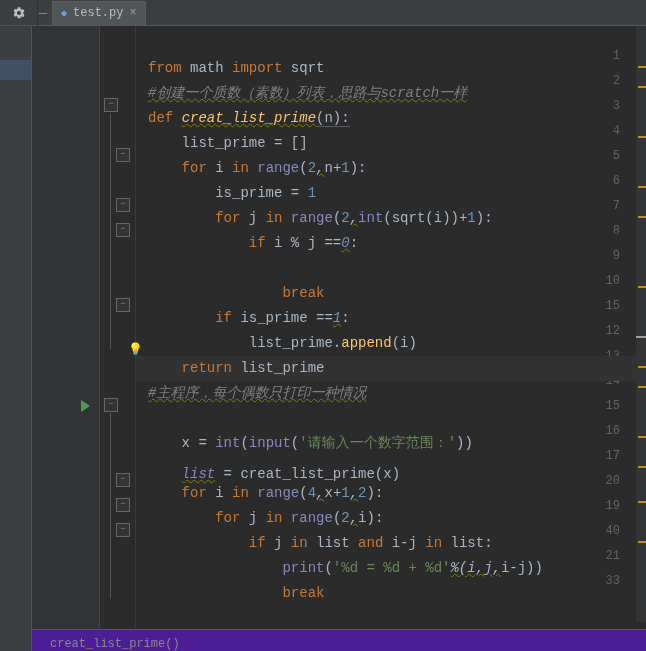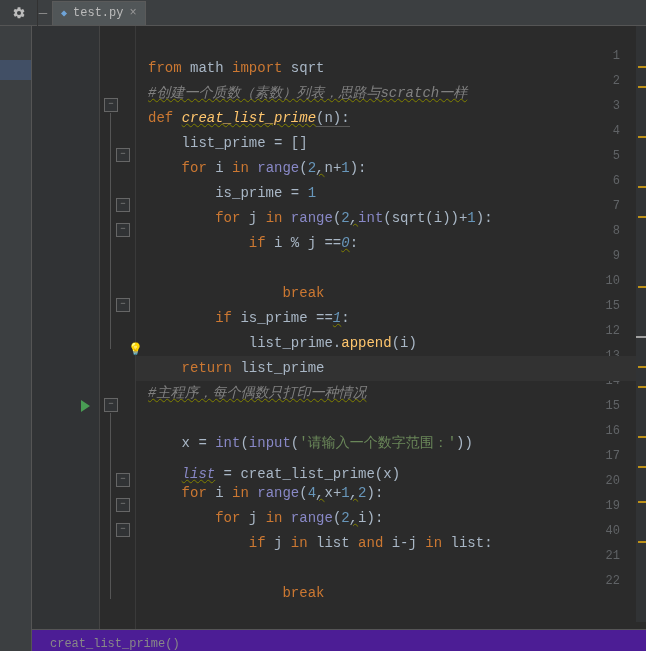--- a/index.html
+++ b/index.html
@@ -225,21 +225,21 @@
   <div class="ln" style="top:293px">12</div>
   <div class="ln" style="top:318px">13</div>
   <div class="ln" style="top:343px">14</div>
   <div class="ln" style="top:368px">15</div>
   <div class="ln" style="top:393px">16</div>
   <div class="ln" style="top:418px">17</div>
   <div class="ln" style="top:443px">20</div>
   <div class="ln" style="top:468px">19</div>
   <div class="ln" style="top:493px">40</div>
   <div class="ln" style="top:518px">21</div>
-  <div class="ln" style="top:543px">22</div>
+  <div class="ln" style="top:543px">33</div>
 
   <div class="fold" style="top:72px">−</div>
   <div class="vline" style="top:87px;height:236px"></div>
   <div class="fold" style="top:122px;left:84px">−</div>
   <div class="fold" style="top:172px;left:84px">−</div>
   <div class="fold" style="top:197px;left:84px">−</div>
   <div class="fold" style="top:272px;left:84px">−</div>
   <div class="runmark" style="top:374px;left:49px"></div>
   <div class="fold" style="top:372px">−</div>
   <div class="vline" style="top:387px;height:186px"></div>
@@ -261,20 +261,21 @@
     <div class="line" style="top:243px"><span class="kw">                break</span></div>
     <div class="line" style="top:268px"><span class="kw">        if</span><span> is_prime ==</span><span class="num warn">1</span><span>:</span></div>
     <div class="line hl" style="top:318px"><span class="kw">    return</span><span> list_prime</span></div>
     <div class="line" style="top:293px"><span>            list_prime.</span><span class="fn">append</span><span>(i)</span></div>
     <div class="line" style="top:343px"><span class="cmt warn">#主程序，每个偶数只打印一种情况</span></div>
     <div class="line" style="top:393px"><span>    x = </span><span class="bi">int</span><span>(</span><span class="bi">input</span><span>(</span><span class="str">'请输入一个数字范围：'</span><span>))</span></div>
     <div class="line" style="top:424px"><span>    </span><span class="bi warn">list</span><span> = creat_list_prime(x)</span></div>
     <div class="line" style="top:443px"><span class="kw">    for</span><span> i </span><span class="kw">in</span><span> </span><span class="bi">range</span><span>(</span><span class="num">4</span><span class="warn">,</span><span>x+</span><span class="num">1</span><span class="warn">,</span><span class="num">2</span><span>):</span></div>
     <div class="line" style="top:468px"><span class="kw">        for</span><span> j </span><span class="kw">in</span><span> </span><span class="bi">range</span><span>(</span><span class="num">2</span><span class="warn">,</span><span>i):</span></div>
     <div class="line" style="top:493px"><span class="kw">            if</span><span> j </span><span class="kw">in</span><span> list </span><span class="kw">and</span><span> i-j </span><span class="kw">in</span><span> list:</span></div>
+    <div class="line" style="top:518px"><span>                </span><span class="bi">print</span><span>(</span><span class="str">'%d = %d + %d'</span><span class="warn">%(i</span><span class="warn">,</span><span class="warn">j</span><span class="warn">,</span><span>i-j))</span></div>
     <div class="line" style="top:543px"><span class="kw">                break</span></div>
   </div>
 
   <div class="rightstrip">
     <div class="err" style="top:40px"></div>
     <div class="err" style="top:60px"></div>
     <div class="err" style="top:110px"></div>
     <div class="err" style="top:160px"></div>
     <div class="err" style="top:190px"></div>
     <div class="err" style="top:260px"></div>

